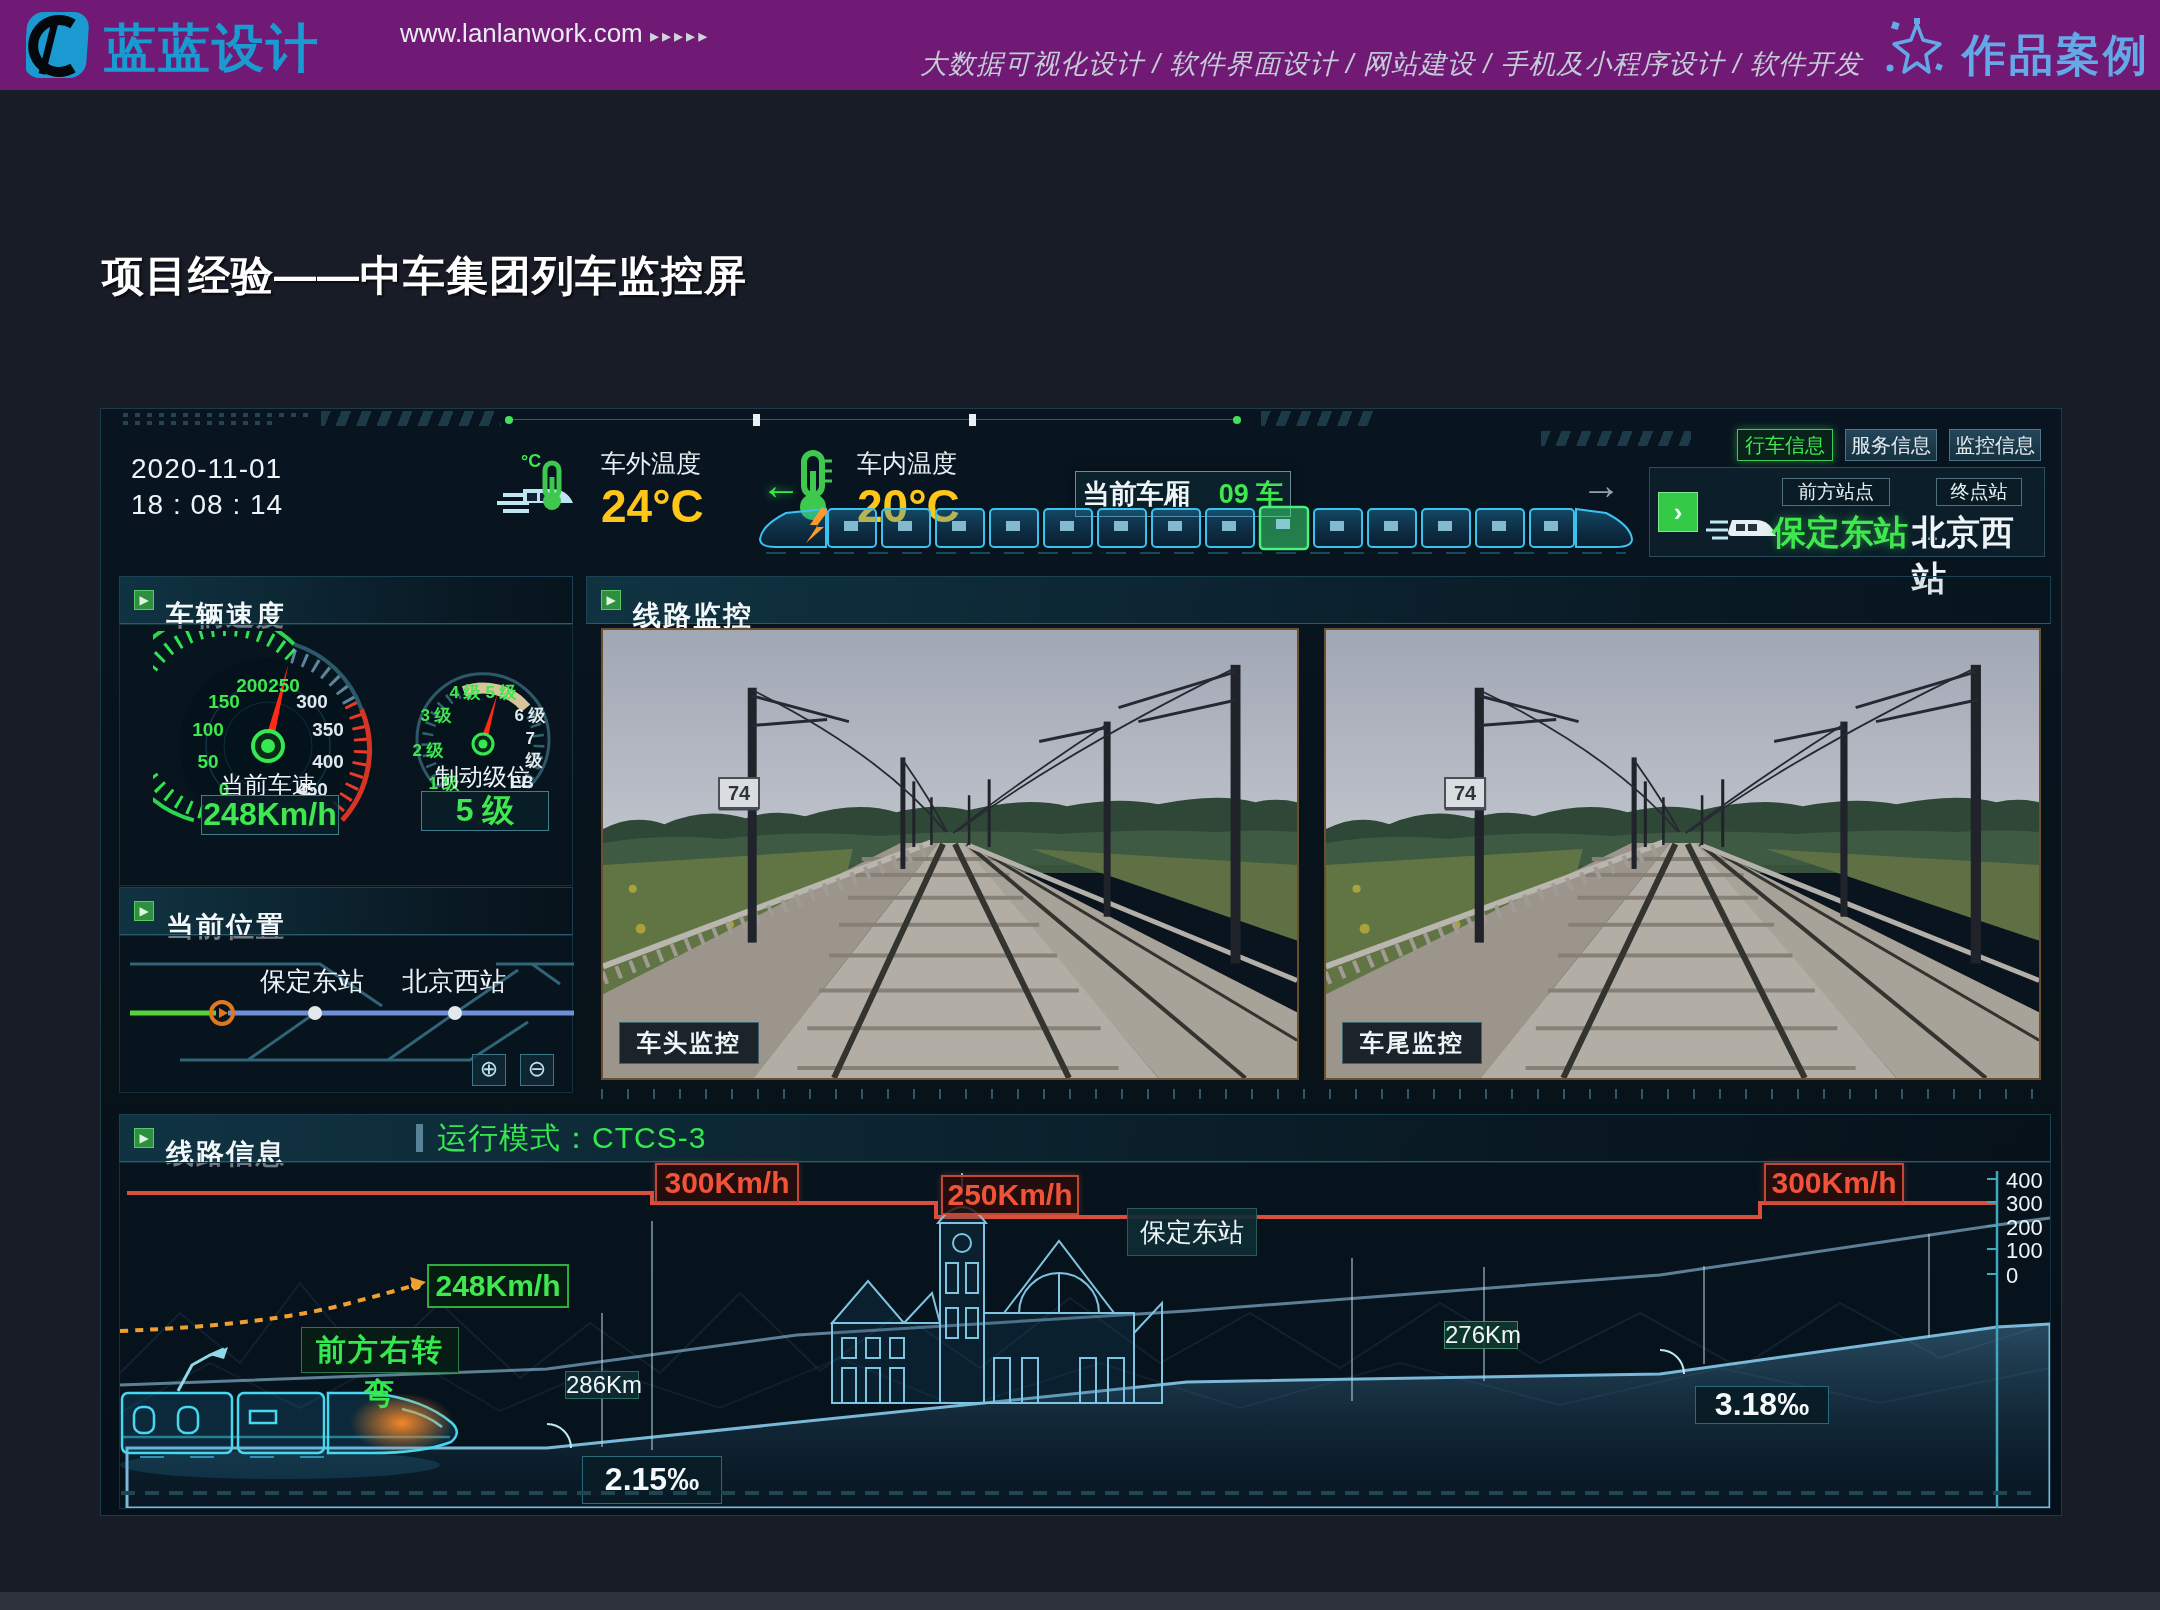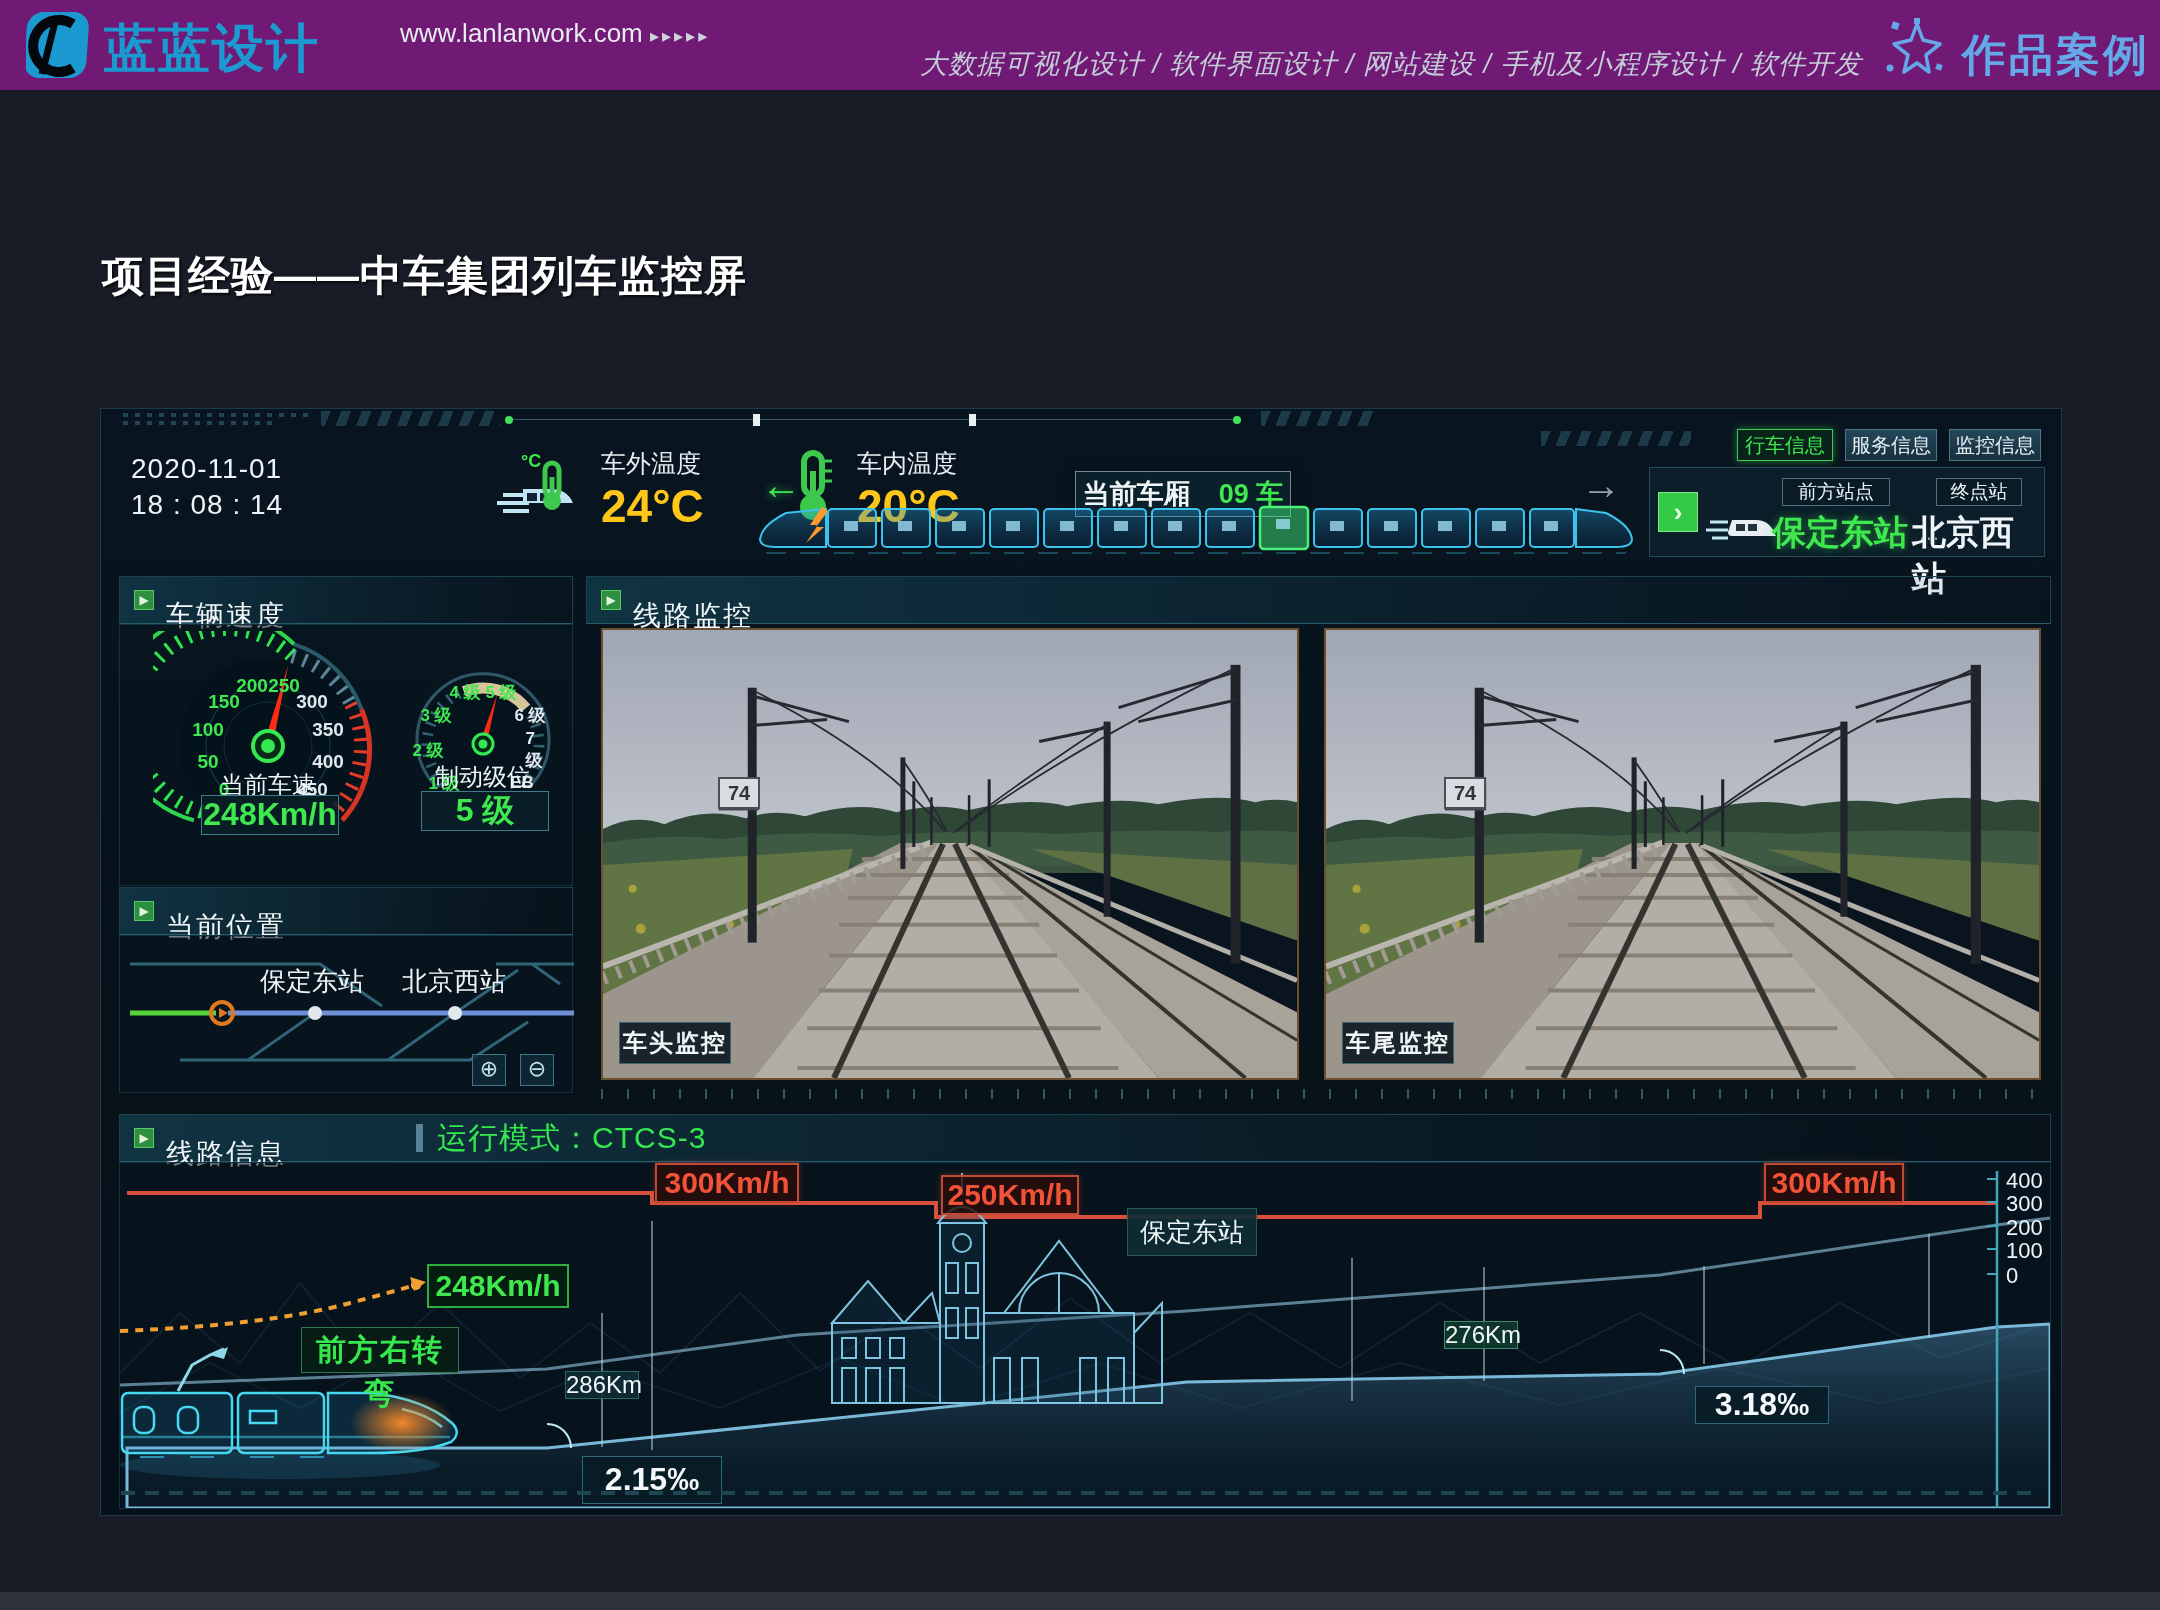--- a/index.html
+++ b/index.html
@@ -25,21 +25,21 @@
     background:linear-gradient(180deg,#081520 0%,#071219 60%,#05101a 100%); border:1px solid #1d3a49; }
   .hazard { background:repeating-linear-gradient(112deg,#1d3a49 0 9px,rgba(0,0,0,0) 9px 19px); height:15px; }
   .deco-line { height:2px; background:#35596a; }
   .gdot { width:8px; height:8px; background:#43e05a; border-radius:50%; }
   .wmark { width:7px; height:12px; background:#e8f0f4; }
   .dotgrid { background:repeating-linear-gradient(90deg,#224453 0 5px,transparent 5px 12px); height:4px; }
 
   
   .panel-header { position:absolute; height:48px; background:linear-gradient(90deg,#103342 0%,rgba(14,42,56,.25) 75%,rgba(14,42,56,0) 100%); border:1px solid #1c4252; border-bottom:1px solid #275a6d; display:flex; align-items:center; }
   .ph-icon { width:20px; height:20px; background:#2e8f3e; border:1px solid #58c868; margin:0 12px 0 14px; color:#dff5e2; font-size:12px; line-height:18px; text-align:center; }
-  .ph-title { color:#f2f7fa; font-size:28px; font-weight:normal; letter-spacing:2px;margin-top:32px; }
+  .ph-title { color:#f2f7fa; font-size:28px; font-weight:bold; letter-spacing:2px;margin-top:32px; }
   .panel-body { position:absolute; background:rgba(7,22,32,.55); border:1px solid #13303d; }
 
   
   .dt { color:#eef4f8; font-size:28px; letter-spacing:1px; line-height:36px; }
   .temp-label { color:#e8eef2; font-size:25px; }
   .temp-value { color:#ffc61a; font-size:46px; font-weight:bold; }
   .carriage-box { position:absolute; border:1px solid #6f8b98; background:rgba(10,34,46,.85); display:flex; align-items:center; justify-content:center; gap:28px; box-shadow:0 0 10px rgba(0,0,0,.5); }
   .carriage-label { color:#f0f5f8; font-size:27px; font-weight:bold; }
   .carriage-value { color:#3ee84e; font-size:27px; font-weight:bold; }
   .arrow-left { color:#3ee84e; font-size:40px; font-weight:bold; text-shadow:0 0 8px #2ec04e; }
@@ -58,21 +58,21 @@
   
   .tick-label { position:absolute; transform:translate(-50%,-50%); font-size:19px; font-weight:bold; }
   .tl-green { color:#3ee84e; } .tl-white { color:#dfe9ee; }
   .bl-green { color:#3ee84e; } .bl-white { color:#dfe9ee; }
   .btick { position:absolute; transform:translate(-50%,-50%); font-size:17px; font-weight:bold; }
   .gauge-caption { position:absolute; color:#eef4f8; font-size:24px; transform:translateX(-50%); }
   .value-box { position:absolute; border:1px solid #3f7c8c; background:rgba(9,30,40,.85); color:#3ee84e; font-weight:bold; text-align:center; }
 
   
   .cam { position:absolute; border:2px solid #6b4f2e; background:#0a141c; overflow:hidden; }
-  .cam-label { position:absolute; left:16px; bottom:14px; width:112px; height:42px; background:rgba(8,20,28,.88); border:1px solid #41626f; color:#f0f5f8; font-size:24px; font-weight:bold; text-align:center; line-height:40px; letter-spacing:2px; }
+  .cam-label { position:absolute; left:16px; bottom:14px; width:140px; height:42px; background:rgba(8,20,28,.88); border:1px solid #41626f; color:#f0f5f8; font-size:24px; font-weight:bold; text-align:center; line-height:40px; letter-spacing:2px; }
   .cam-sign { position:absolute; width:42px; height:32px; background:#d9dde2; border:2px solid #4a4f55; color:#30353b; font-size:20px; font-weight:bold; text-align:center; line-height:28px; }
 
   
   .limit-box { position:absolute; height:40px; border:2px solid #c24836; background:rgba(42,13,10,.82); color:#f25238; font-size:30px; font-weight:bold; text-align:center; line-height:36px; box-shadow:0 0 6px rgba(226,80,56,.35); }
   .cur-box { position:absolute; height:44px; border:2px solid #2fae3e; background:rgba(6,30,16,.88); color:#3ee84e; font-size:30px; font-weight:bold; text-align:center; line-height:40px; }
   .warn-box { position:absolute; height:46px; border:1px solid #2a7a4a; background:rgba(8,30,20,.9); color:#35e84e; font-size:30px; font-weight:bold; text-align:center; line-height:44px; letter-spacing:2px; }
   .km-box { position:absolute; border:1px solid #3f8a6e; background:rgba(16,58,46,.9); color:#f0f6f8; font-size:24px; text-align:center;margin-top:24px; }
   .sta-box { position:absolute; border:1px solid #2a5a52; background:rgba(14,44,52,.92); color:#eef5f6; font-size:26px; text-align:center; }
   .grade-box { position:absolute; border:1px solid #2a6a7a; background:rgba(9,28,38,.92); color:#f4f8fa; font-size:32px; font-weight:bold; text-align:center; }
   .axis-label { position:absolute; color:#f0f5f8; font-size:22px; }

